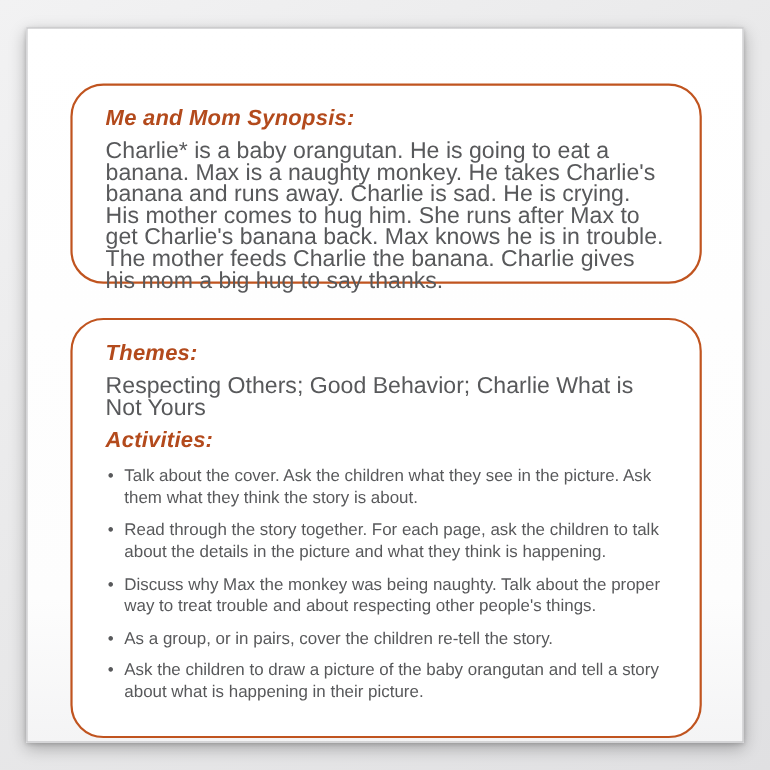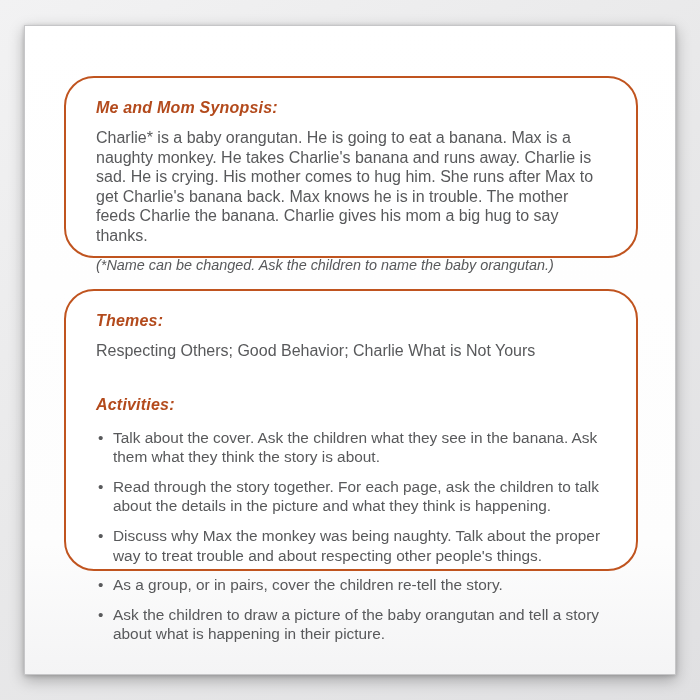--- a/index.html
+++ b/index.html
@@ -23,43 +23,43 @@
   .panel {
     position: absolute;
     left: 39px;
     width: 574px;
     border: 2px solid var(--box-border, #c0541f);
     border-radius: 30px;
     padding: 18px 30px 0 30px;
     background: #ffffff;
   }
   .panel-synopsis { top: 50px;  height: 182px; }
-  .panel-themes   { top: 263px; height: 282px; }
+  .panel-themes   { top: 263px; height: 382px; }
   .heading {
     color: var(--accent-heading, #b34a1c);
     font-style: italic;
     font-weight: bold;
-    font-size: 16px;
+    font-size: 20px;
     line-height: 24px;
     letter-spacing: 0.2px;
   }
   .body-text {
     color: var(--body-text, #58595b);
-    font-size: 16px;
+    font-size: 21px;
     line-height: 19.6px;
     margin-top: 8px;
   }
   .note-text {
     color: var(--body-text, #58595b);
     font-style: italic;
     font-size: 14.4px;
     line-height: 18px;
     margin-top: 10px;
   }
-  .section-gap { margin-top: 32px; font-style: italic; }
+  .section-gap { margin-top: 8px; font-style: italic; }
   ul.activities {
     list-style: none;
     margin-top: 11px;
   }
   ul.activities li {
     display: flex;
     color: var(--body-text, #58595b);
     font-size: 15.4px;
     line-height: 19.6px;
   }
@@ -71,32 +71,31 @@
   ul.activities .item-text { flex: 1; }
 </style>
 </head>
 <body>
 
 <div class="page">
 
   <div class="panel panel-synopsis">
     <div class="heading">Me and Mom Synopsis:</div>
     <div class="body-text">Charlie* is a baby orangutan. He is going to eat a banana. Max is a naughty monkey. He takes Charlie's banana and runs away. Charlie is sad. He is crying. His mother comes to hug him. She runs after Max to get Charlie's banana back. Max knows he is in trouble. The mother feeds Charlie the banana. Charlie gives his mom a big hug to say thanks.</div>
-    <div class="note-text">(*Name can be changed. Ask the children to name the baby orangutan.)</div>
   </div>
 
   <div class="panel panel-themes">
     <div class="heading">Themes:</div>
     <div class="body-text">Respecting Others; Good Behavior; Charlie What is Not Yours</div>
 
     <div class="heading section-gap">Activities:</div>
     <ul class="activities">
       <li>
         <span class="dot">•</span>
-        <span class="item-text">Talk about the cover. Ask the children what they see in the banana. Ask them what they think the story is about.</span>
+        <span class="item-text">Talk about the cover. Ask the children what they see in the picture. Ask them what they think the story is about.</span>
       </li>
       <li>
         <span class="dot">•</span>
         <span class="item-text">Read through the story together. For each page, ask the children to talk about the details in the picture and what they think is happening.</span>
       </li>
       <li>
         <span class="dot">•</span>
         <span class="item-text">Discuss why Max the monkey was being naughty. Talk about the proper way to treat trouble and about respecting other people's things.</span>
       </li>
       <li>

